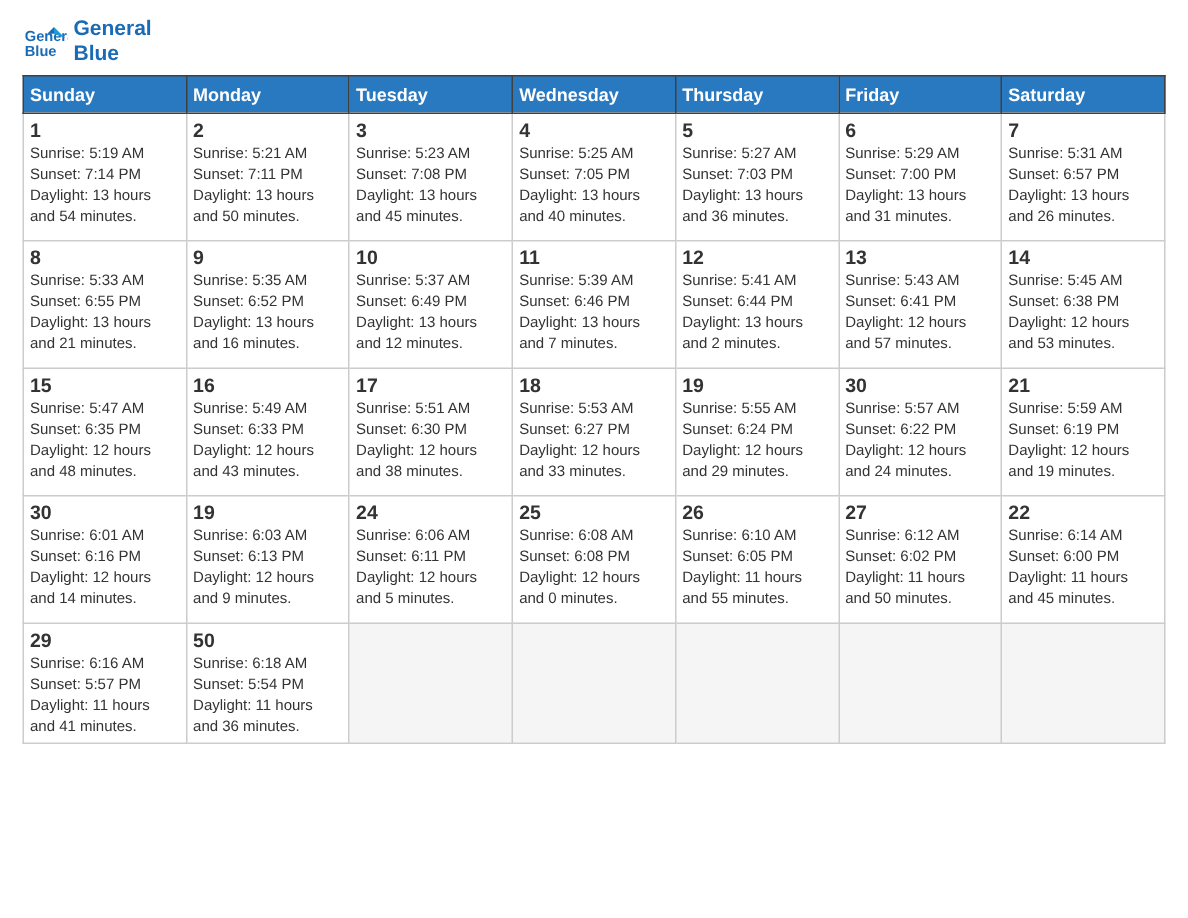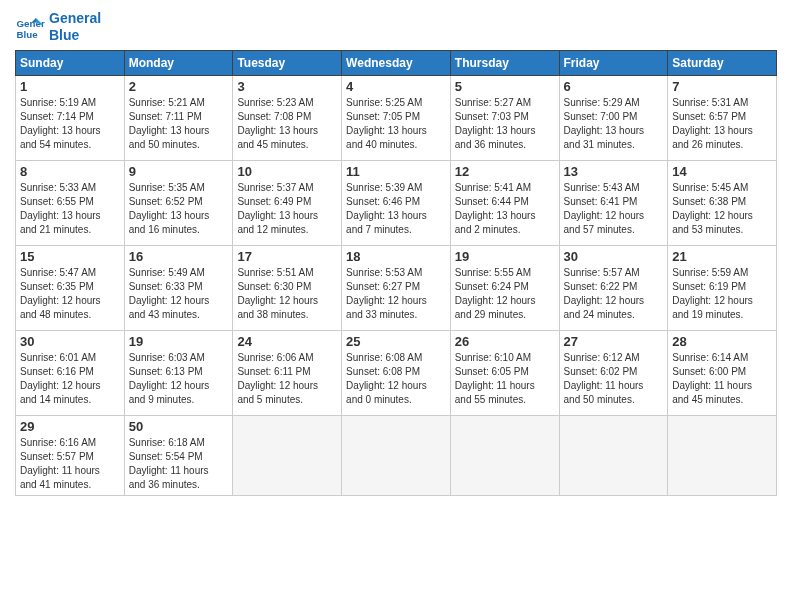--- a/index.html
+++ b/index.html
@@ -222,21 +222,21 @@
           </td>
           <td>
             <div class="day-num">26</div>
             <div class="day-info">Sunrise: 6:10 AM<br>Sunset: 6:05 PM<br>Daylight: 11 hours<br>and 55 minutes.</div>
           </td>
           <td>
             <div class="day-num">27</div>
             <div class="day-info">Sunrise: 6:12 AM<br>Sunset: 6:02 PM<br>Daylight: 11 hours<br>and 50 minutes.</div>
           </td>
           <td>
-            <div class="day-num">28</div>
+            <div class="day-num">22</div>
             <div class="day-info">Sunrise: 6:14 AM<br>Sunset: 6:00 PM<br>Daylight: 11 hours<br>and 45 minutes.</div>
           </td>
         </tr>
         <tr>
           <td class="last-row">
             <div class="day-num">29</div>
             <div class="day-info">Sunrise: 6:16 AM<br>Sunset: 5:57 PM<br>Daylight: 11 hours<br>and 41 minutes.</div>
           </td>
           <td class="last-row">
             <div class="day-num">50</div>

